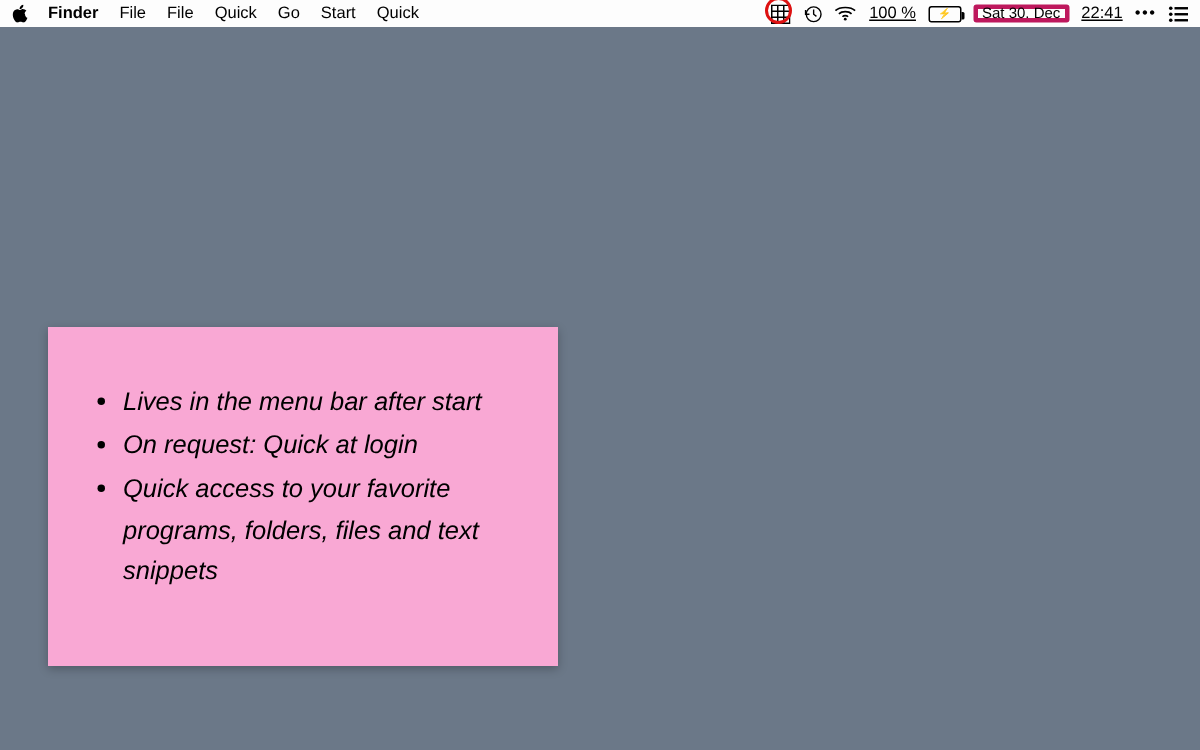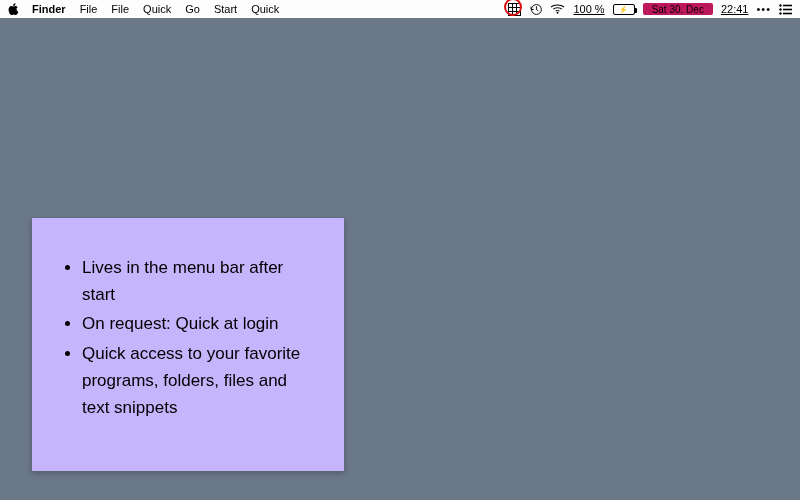--- a/index.html
+++ b/index.html
@@ -55,39 +55,40 @@
     content: "";
     position: absolute;
     right: -3px; top: 3px;
     width: 2px; height: 5px;
     background: #000;
     border-radius: 0 1px 1px 0;
   }
   .battery-bolt { font-size: 7px; line-height: 1; }
 
   .date-box {
-    border: 6px solid #be185d;
+    border: 3px solid #be185d;
     border-radius: 2px;
     padding: 0 3px;
     height: 12px;
     display: flex; align-items: center;
     font-size: 10px;
   }
 
   .pct, .time { font-size: 11px; text-decoration: underline; }
 
   
   .card {
     position: absolute;
     left: 32px;
     top: 218px;
-    width: 312px;
-    background: #c4b5fd;
+    width: 340px;
+    background: #f9a8d4;
     padding: 36px 28px 48px 28px;
     box-shadow: 0 2px 6px rgba(0,0,0,.25);
+    font-style: italic;
   }
   .card ul {
     list-style: disc;
     padding-left: 22px;
     font-size: 17px;
     line-height: 1.6;
     color: #000;
   }
   .card li { margin-bottom: 2px; }
 </style>

